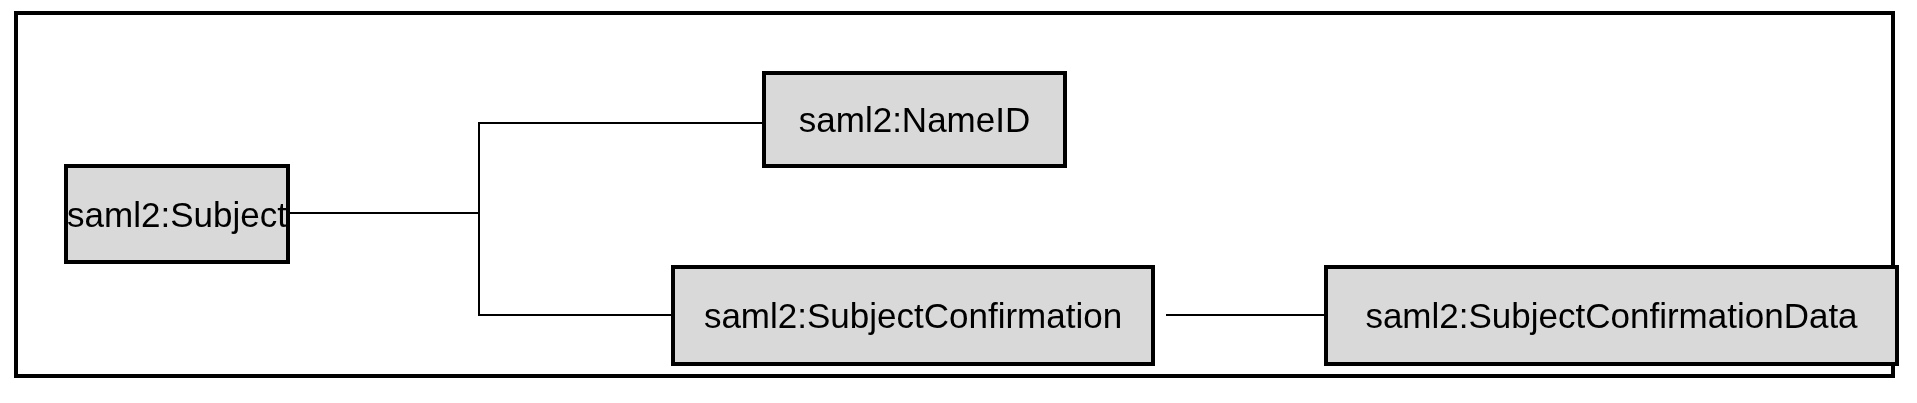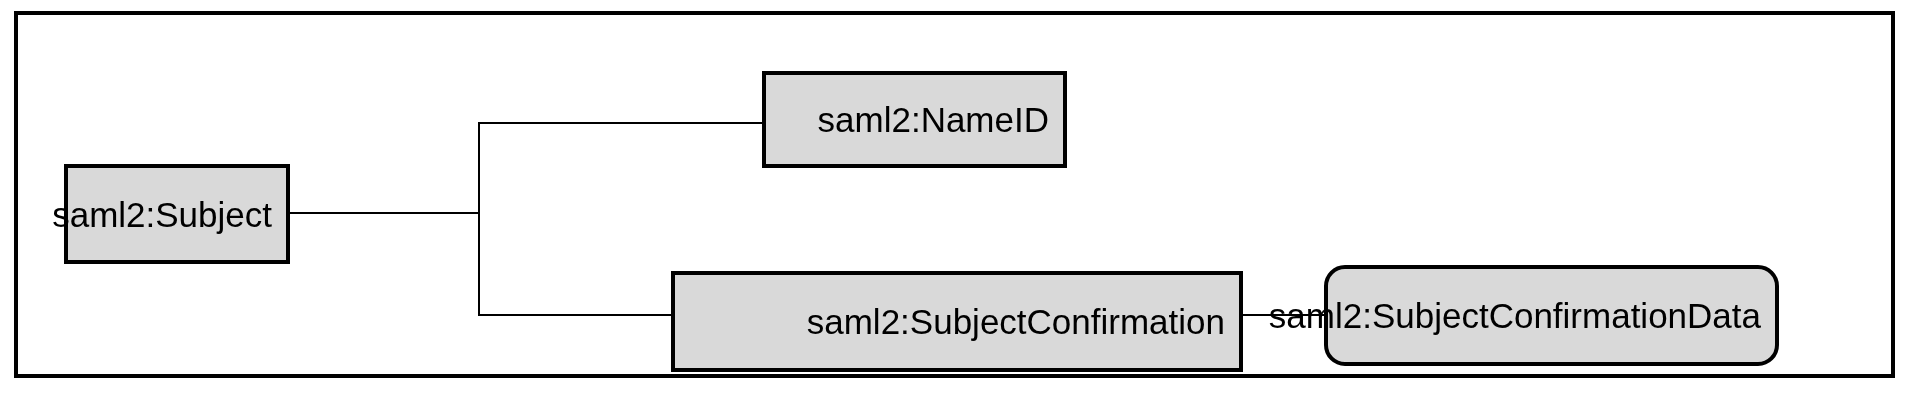--- a/index.html
+++ b/index.html
@@ -28,21 +28,21 @@
     box-sizing: border-box;
     background: #ffffff;
   }
   .node {
     position: absolute;
     box-sizing: border-box;
     border: 4px solid #000000;
     background: #d9d9d9;
     display: flex;
     align-items: center;
-    justify-content: flex-end;
+    justify-content: center;
     color: #000000;
     font-family: "Liberation Sans", sans-serif;
     font-size: 35px;
     line-height: 1;
     letter-spacing: 0px;
     white-space: nowrap;
     user-select: none;
   }
   .node-label {
     display: block;
@@ -57,30 +57,29 @@
     margin-left: 13px;
   }
   #node-nameid {
     left: 744px;
     top: 56px;
     width: 305px;
     height: 97px;
   }
   #node-subjectconfirmation {
     left: 653px;
-    top: 256px;
-    width: 572px;
+    top: 250px;
+    width: 484px;
     height: 101px;
   }
   #node-subjectconfirmationdata {
     left: 1306px;
     top: 250px;
-    width: 455px;
+    width: 575px;
     height: 101px;
-    border-radius: 21px;
   }
   
   .edge {
     position: absolute;
     background: #000000;
   }
   .edge-h {
     height: 2px;
   }
   .edge-v {

